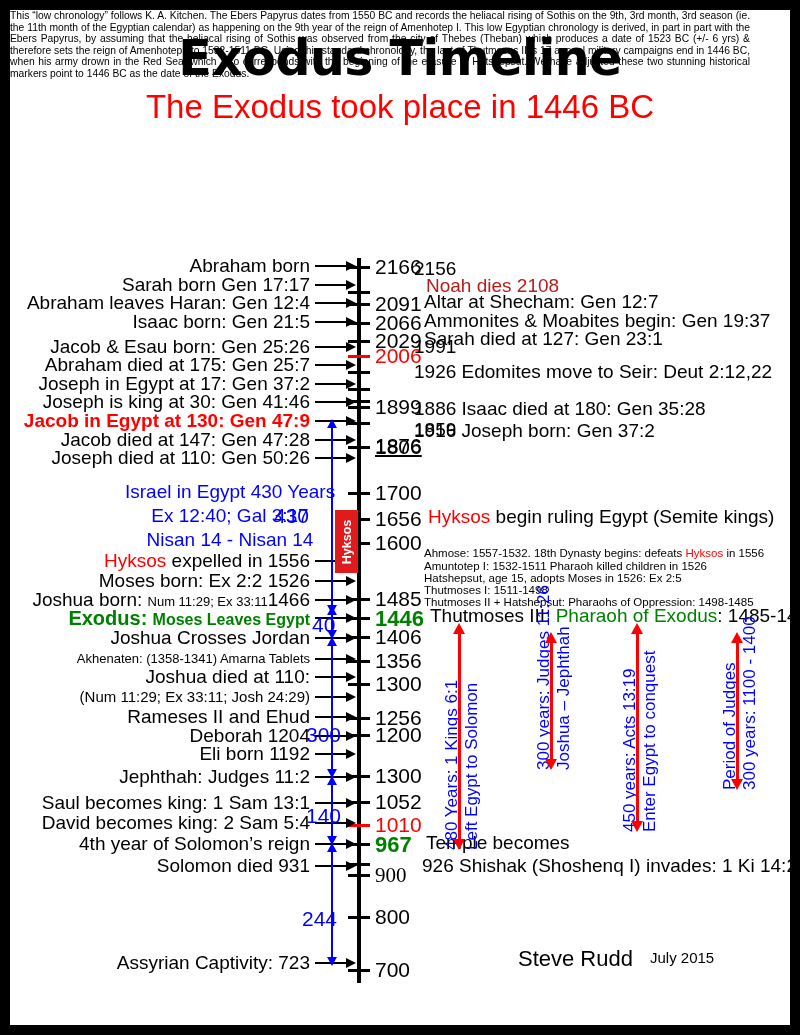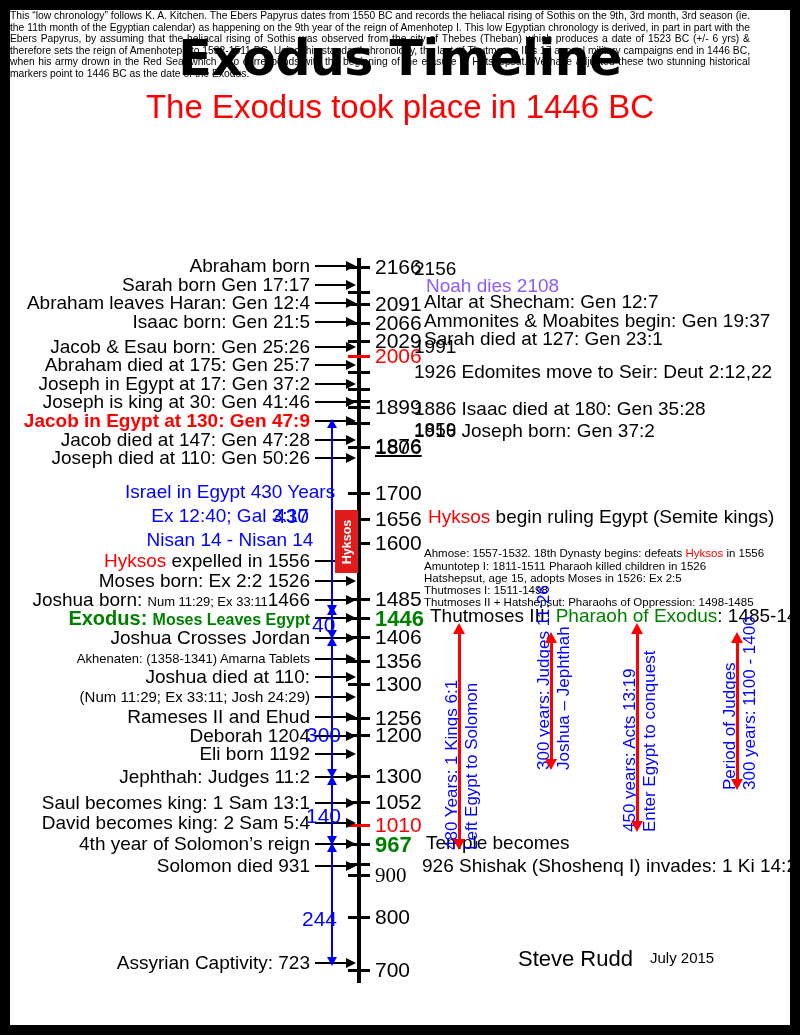--- a/index.html
+++ b/index.html
@@ -226,33 +226,33 @@
         <div class="arrow" style="left: 336px; top: 808px;"></div>
         <div class="lb" style="right: 480px; top: 823px;">4th year of Solomon’s reign</div>
         <div class="lead" style="left: 305px; width: 31px; top: 833px;"></div>
         <div class="arrow" style="left: 336px; top: 829px;"></div>
         <div class="lb" style="right: 480px; top: 845px;">Solomon died 931</div>
         <div class="lead" style="left: 305px; width: 31px; top: 855px;"></div>
         <div class="arrow" style="left: 336px; top: 851px;"></div>
         <div class="lb" style="right: 480px; top: 942px;">Assyrian Captivity: 723</div>
         <div class="lead" style="left: 305px; width: 31px; top: 952px;"></div>
         <div class="arrow" style="left: 336px; top: 948px;"></div>
-        <div class="ra" style="left: 416px; top: 265px; color: #8b5cf6;">Noah dies 2108</div>
+        <div class="ra" style="left: 416px; top: 265px; color: #b91c1c;">Noah dies 2108</div>
         <div class="ra" style="left: 414px; top: 281px;">Altar at Shecham: Gen 12:7</div>
         <div class="ra" style="left: 414px; top: 300px;">Ammonites &amp; Moabites begin: Gen 19:37</div>
         <div class="ra" style="left: 414px; top: 318px;">Sarah died at 127: Gen 23:1</div>
         <div class="ra" style="left: 404px; top: 351px;">1926 Edomites move to Seir: Deut 2:12,22</div>
         <div class="ra" style="left: 404px; top: 385px; margin-top: 25px;">1916 Joseph born: Gen 37:2</div>
         <div class="ra" style="left: 404px; top: 388px;">1886 Isaac died at 180: Gen 35:28</div>
         <div class="ra" style="left: 412px; top: 845px;">926 Shishak (Shoshenq I) invades: 1 Ki 14:25</div>
         <div class="ra" style="left: 418px; top: 496px;"><span class="red">Hyksos</span> begin ruling Egypt (Semite kings)</div>
         <div class="ra" style="left: 420px; top: 595px;">Thutmoses III: <span class="green">Pharaoh of Exodus</span>: 1485-1431</div>
         <div class="ra" style="left: 416px; top: 822px;">Temple becomes</div>
         <div class="rasm" style="left: 414px; top: 537px;">Ahmose: 1557-1532. 18th Dynasty begins: defeats <span class="red">Hyksos</span> in 1556</div>
-        <div class="rasm" style="left: 414px; top: 550px;">Amuntotep I: 1811-1511 Pharaoh killed children in 1526</div>
+        <div class="rasm" style="left: 414px; top: 550px;">Amuntotep I: 1532-1511 Pharaoh killed children in 1526</div>
         <div class="rasm" style="left: 414px; top: 562px;">Hatshepsut, age 15, adopts Moses in 1526: Ex 2:5</div>
         <div class="rasm" style="left: 414px; top: 574px;">Thutmoses I: 1511-1498</div>
         <div class="rasm" style="left: 414px; top: 586px;">Thutmoses II + Hatshepsut: Pharaohs of Oppression: 1498-1485</div>
         <div class="bline" style="top: 415px; height: 183px;"></div>
         <div class="bup" style="top: 409px;"></div>
         <div class="bdn" style="top: 595px;"></div>
         <div class="bnum" style="left: 264px; top: 494px;">430</div>
         <div class="bline" style="top: 602px; height: 21px;"></div>
         <div class="bup" style="top: 596px;"></div>
         <div class="bdn" style="top: 620px;"></div>

